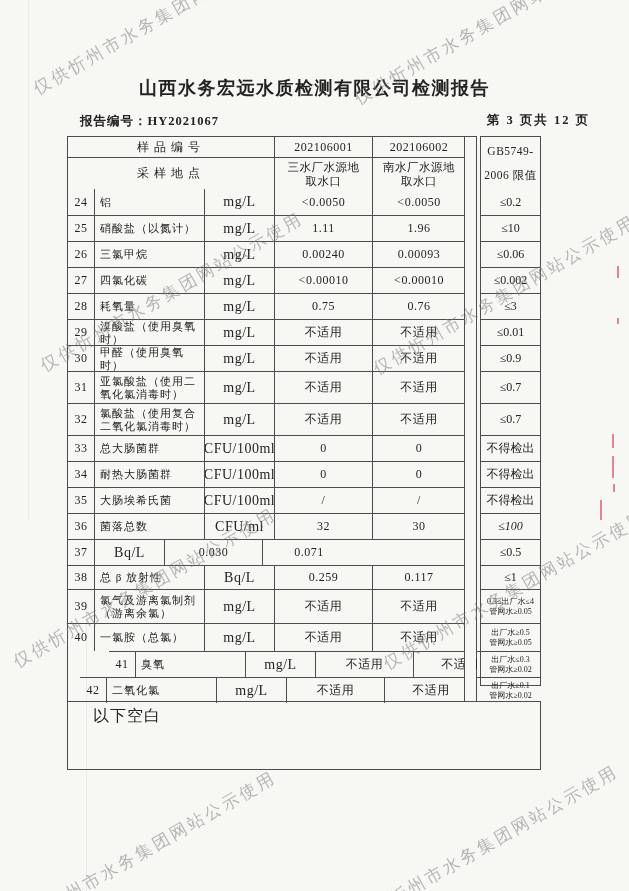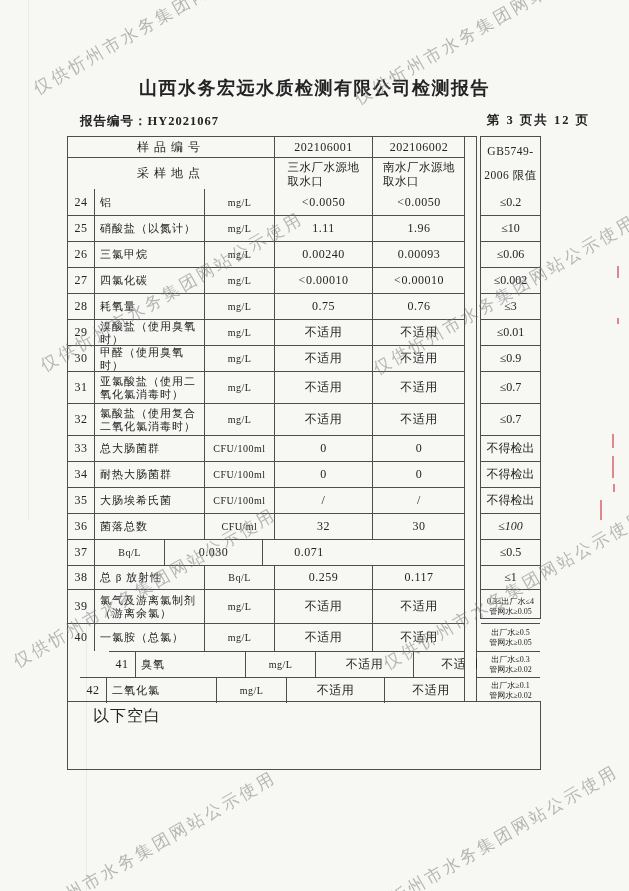--- a/index.html
+++ b/index.html
@@ -73,36 +73,36 @@
     overflow:hidden;
   }
   .cell + .cell{border-left:1px solid var(--line);}
   .c-no{width:26px;}
   .c-name{
     width:110px;
     justify-content:flex-start;text-align:left;
     padding:0 3px 0 5px;
     font-size:11px;letter-spacing:1px;line-height:13px;
   }
-  .c-unit{width:70px;font-size:10px;}
+  .c-unit{width:70px;font-size:14px;}
   .c-v{width:98px;}
   .c-v2{width:93px;}
   .merged{width:206px;letter-spacing:5px;font-size:12px;}
   .h1{height:20px;}
   .h2{height:32px;}
-  .pre{white-space:pre-line;line-height:14px;font-size:11.5px;text-align:left;}
+  .pre{white-space:pre-line;line-height:14px;font-size:11.5px;text-align:center;}
   .spacer{
     position:absolute;top:0;right:0;bottom:0;width:11px;
     border-left:1px solid var(--line);
     background:var(--paper);
   }
   
   .limit-box{
     position:absolute;left:480px;top:136px;
-    width:61px;height:483px;
+    width:61px;height:550px;
     border:1px solid var(--line);
     box-sizing:border-box;
     z-index:2;
   }
   .lim-cell{
     box-sizing:border-box;
     display:flex;align-items:center;justify-content:center;
     font-size:12px;text-align:center;
     white-space:pre-line;
     overflow:hidden;

